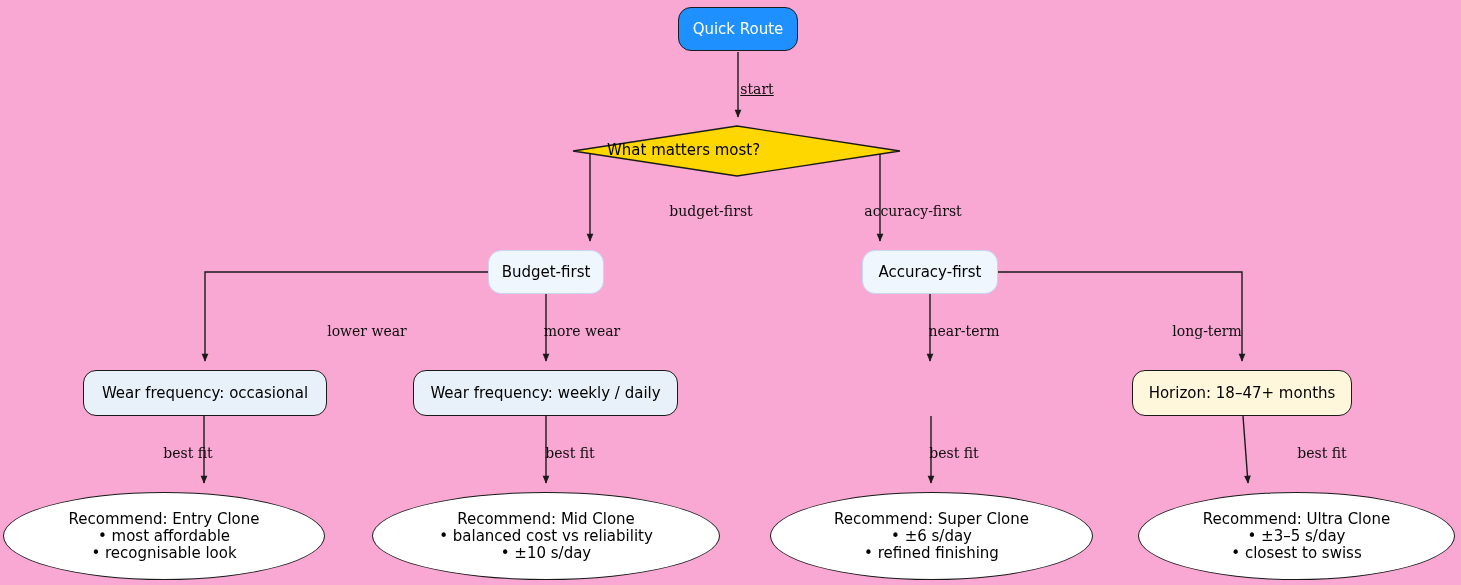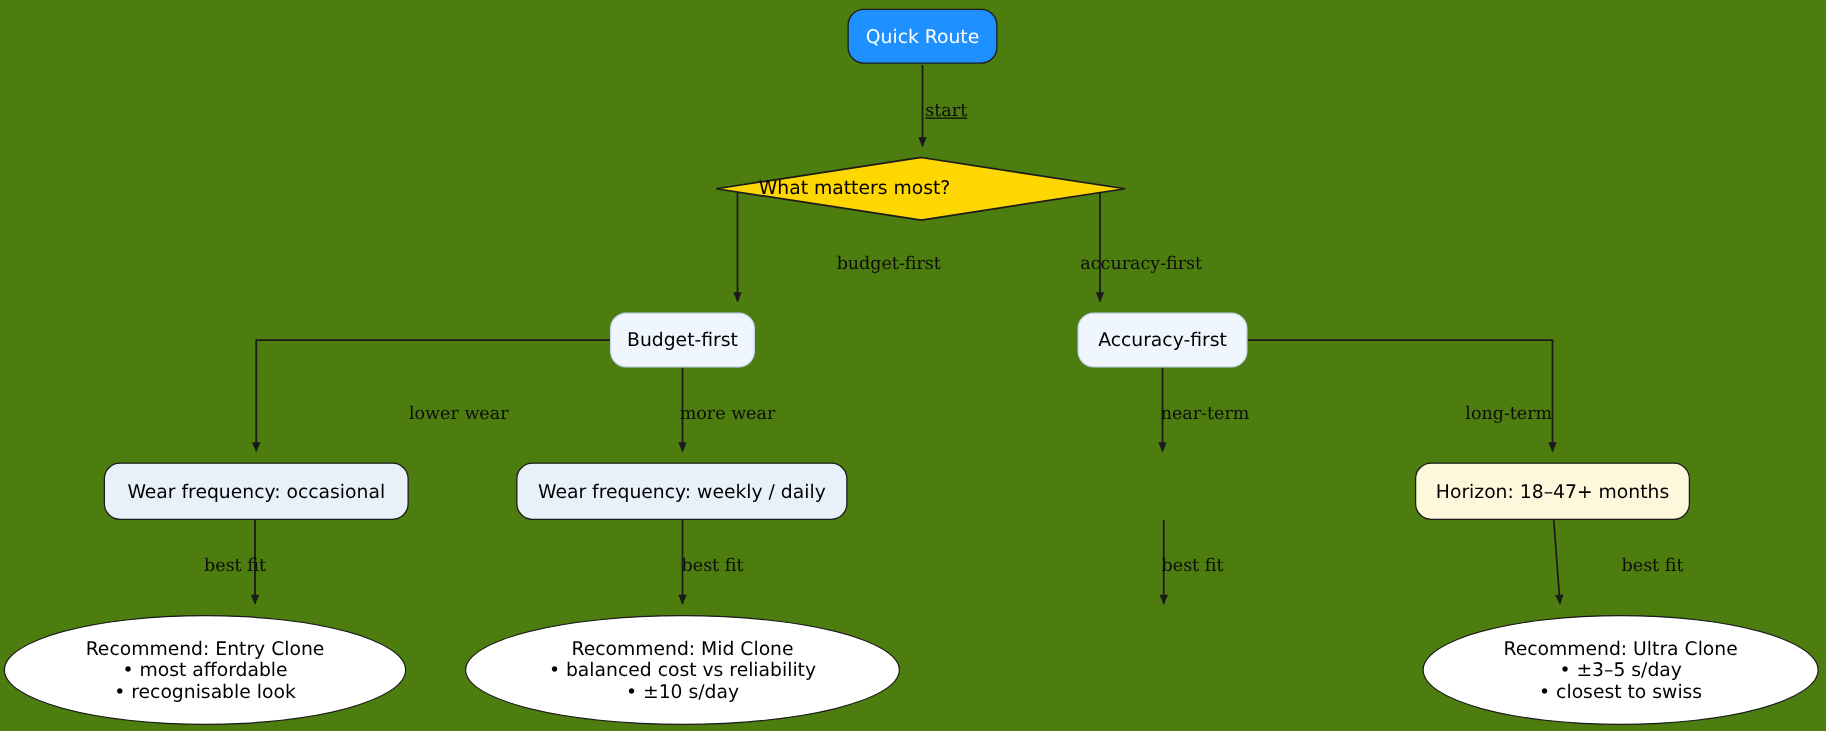--- a/index.html
+++ b/index.html
@@ -4,21 +4,21 @@
 <style>
   html, body {
     margin: 0;
     padding: 0;
     background: #ffffff;
   }
   #canvas {
     position: relative;
     width: 1461px;
     height: 585px;
-    background: #4d7c0f;
+    background: #f9a8d4;
     font-family: "DejaVu Sans", sans-serif;
     overflow: hidden;
   }
   #edge-layer {
     position: absolute;
     left: 0; top: 0;
     width: 1461px; height: 585px;
   }
   .node {
     position: absolute;
@@ -116,20 +116,25 @@
   <div class="node ellipse" style="left:3px; top:492px; width:322px; height:88px;">
     <span>Recommend: Entry Clone</span>
     <span>• most affordable</span>
     <span>• recognisable look</span>
   </div>
   <div class="node ellipse" style="left:372px; top:492px; width:348px; height:88px;">
     <span>Recommend: Mid Clone</span>
     <span>• balanced cost vs reliability</span>
     <span>• ±10 s/day</span>
   </div>
+  <div class="node ellipse" style="left:770px; top:492px; width:323px; height:88px;">
+    <span>Recommend: Super Clone</span>
+    <span>• ±6 s/day</span>
+    <span>• refined finishing</span>
+  </div>
   <div class="node ellipse" style="left:1138px; top:492px; width:317px; height:88px;">
     <span>Recommend: Ultra Clone</span>
     <span>• ±3–5 s/day</span>
     <span>• closest to swiss</span>
   </div>
 
   <div class="edge-label" style="left:757px; top:89px;text-decoration:underline;">start</div>
   <div class="edge-label" style="left:711px; top:211px;">budget-first</div>
   <div class="edge-label" style="left:913px; top:211px;">accuracy-first</div>
   <div class="edge-label" style="left:367px; top:331px;">lower wear</div>

